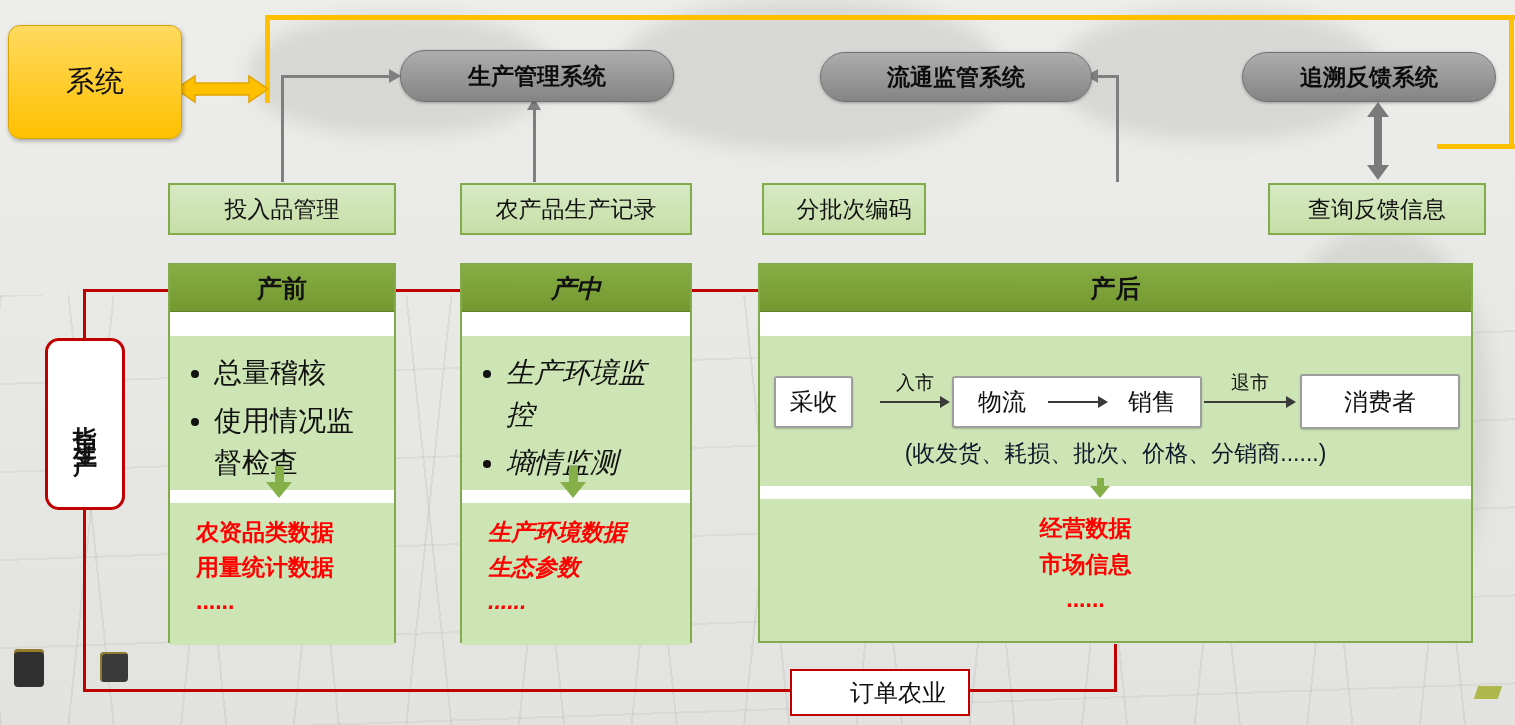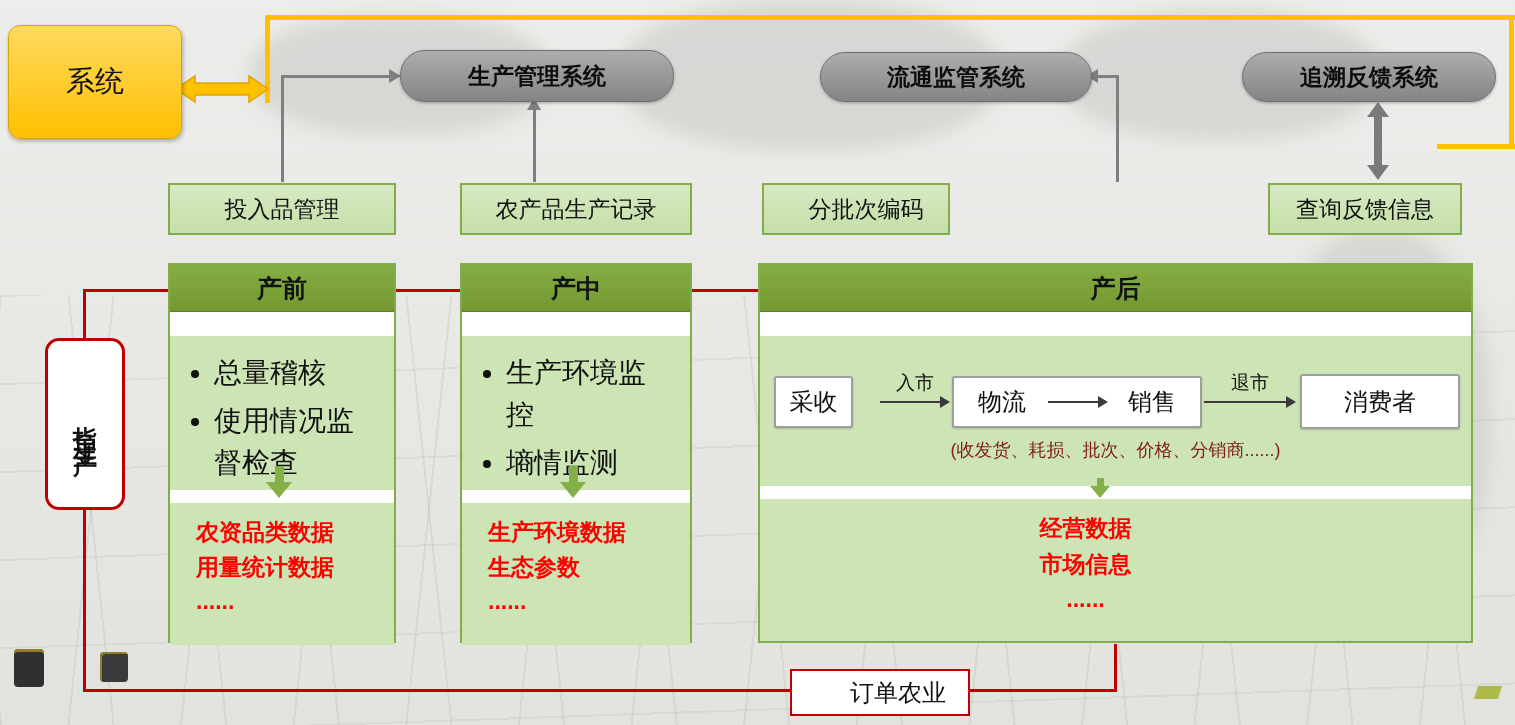--- a/index.html
+++ b/index.html
@@ -55,21 +55,21 @@
   .flow-node{position:absolute;background:#fff;border:2px solid #9E9E9E;border-radius:3px;
     display:flex;align-items:center;justify-content:center;font-size:24px;box-sizing:border-box;
     box-shadow:0 1px 2px rgba(0,0,0,.2);}
   .farrow{position:absolute;height:2px;background:#3a3a3a;}
   .farrow::after{content:'';position:absolute;right:-2px;top:-5px;width:0;height:0;
     border-top:6px solid transparent;border-bottom:6px solid transparent;border-left:10px solid #3a3a3a;}
   .flabel{position:absolute;text-align:center;font-size:19px;color:#111;}
   .mini-arrow{position:relative;display:inline-block;width:58px;height:2px;background:#3a3a3a;flex:none;}
   .mini-arrow::after{content:'';position:absolute;right:-2px;top:-5px;width:0;height:0;
     border-top:6px solid transparent;border-bottom:6px solid transparent;border-left:10px solid #3a3a3a;}
-  .flow-note{position:absolute;left:0;right:0;top:102px;text-align:center;font-size:18px;color:#7f1d1d;}
+  .flow-note{position:absolute;left:0;right:0;top:102px;text-align:center;font-size:23px;color:#0f172a;}
   
   .block-arrow{position:absolute;z-index:4;display:flex;flex-direction:column;align-items:center;}
   .block-arrow .stem{width:9px;height:16px;background:#85AF48;}
   .block-arrow .head{width:0;height:0;border-left:13px solid transparent;border-right:13px solid transparent;border-top:16px solid #85AF48;}
   .block-arrow.small .stem{width:7px;height:8px;}
   .block-arrow.small .head{border-left:10px solid transparent;border-right:10px solid transparent;border-top:12px solid #85AF48;}
   
   .guide-box{position:absolute;left:45px;top:338px;width:74px;height:166px;z-index:3;
     background:#fff;border:3px solid #C00000;border-radius:14px;
     display:flex;align-items:center;justify-content:center;}
@@ -127,24 +127,24 @@
   <div class="sys-box" style="left:1242px;top:52px;width:252px;height:48px;">
     <span>追溯反馈系统</span>
   </div>
 
   <div class="lbl-box" style="left:168px;width:228px;">
     <span>投入品管理</span>
   </div>
   <div class="lbl-box" style="left:460px;width:232px;">
     <span>农产品生产记录</span>
   </div>
-  <div class="lbl-box" style="left:762px;width:188px;padding-left:20px;">
+  <div class="lbl-box" style="left:762px;width:164px;padding-left:20px;">
     <span>分批次编码</span>
   </div>
-  <div class="lbl-box" style="left:1268px;width:194px;">
+  <div class="lbl-box" style="left:1268px;width:218px;">
     <span>查询反馈信息</span>
   </div>
 
   <div class="hline redln" style="left:83px;top:289px;width:677px;height:3px;"></div>
   <div class="vline redln" style="left:83px;top:289px;width:3px;height:403px;"></div>
   <div class="hline redln" style="left:83px;top:689px;width:1034px;height:3px;"></div>
   <div class="vline redln" style="left:1114px;top:644px;width:3px;height:48px;"></div>
 
   <div class="section" style="left:168px;width:228px;">
     <div class="sec-header">产前</div>
@@ -158,21 +158,21 @@
     <div class="sec-gap2"></div>
     <div class="sec-lower">
       <div class="data-lines">
         <div>农资品类数据</div>
         <div>用量统计数据</div>
         <div>......</div>
       </div>
     </div>
   </div>
 
-  <div class="section" style="left:460px;width:232px;">
+  <div class="section" style="left:460px;width:232px;font-style:italic;">
     <div class="sec-header">产中</div>
     <div class="sec-gap1"></div>
     <div class="sec-upper">
       <ul class="bullets">
         <li>生产环境监控</li>
         <li>墒情监测</li>
       </ul>
     </div>
     <div class="sec-gap2"></div>
     <div class="sec-lower">

